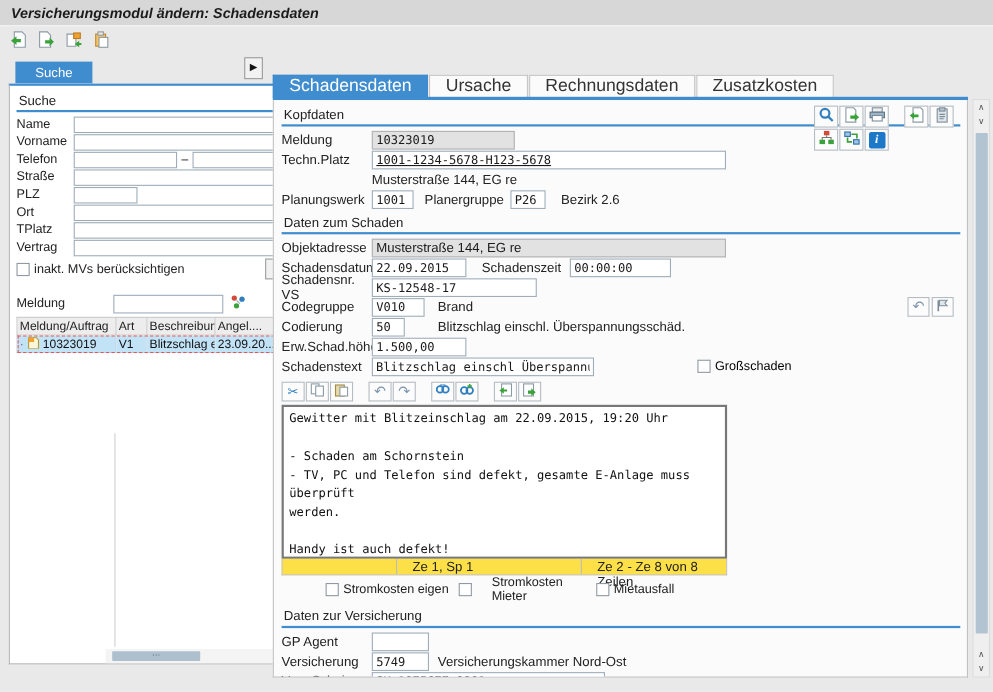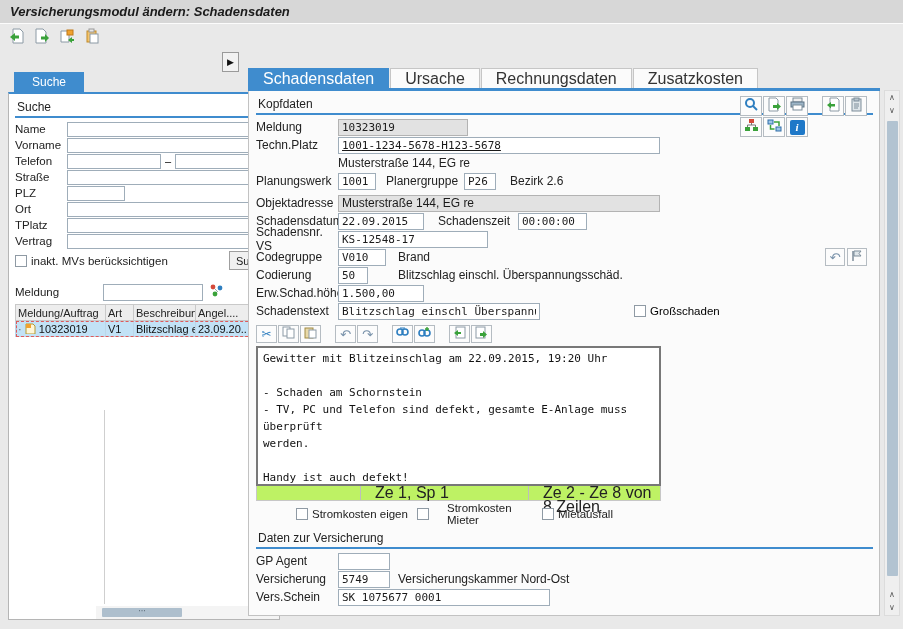--- a/index.html
+++ b/index.html
@@ -16,21 +16,21 @@
 
   
   .fld{border:1px solid #9fadb9;background:#fff;height:17px;box-sizing:border-box;font:11px "DejaVu Sans Mono",monospace;color:#1a1a1a;padding:1px 3px;}
   .ro{background:#e2e2e2;border-color:#b3b3b3;}
   .cb{width:12px;height:12px;background:#fff;border:1px solid #8f9aa4;box-sizing:border-box;display:inline-block;flex:none;}
   .btn{background:#f1f1f1;border:1px solid #9f9f9f;font-family:"Liberation Sans",sans-serif;font-size:11px;color:#222;}
   .ib{width:22px;height:20px;background:#fcfcfc;border:1px solid #b5bcc2;display:inline-flex;align-items:center;justify-content:center;padding:0;box-sizing:border-box;}
   .sect-h{font-size:12px;color:#222;padding:1px 0 2px 2px;border-bottom:2px solid #3f8cce;margin-bottom:3px;}
 
   
-  .left-panel{position:absolute;left:8px;top:72px;width:272px;height:548px;}
+  .left-panel{position:absolute;left:8px;top:56px;width:272px;height:548px;padding-left:12px;}
   .lp-tab{position:absolute;left:6px;top:0;height:20px;padding:0 18px;background:#3f8cce;color:#fff;font-size:12px;line-height:20px;}
   .lp-body{position:absolute;left:0;top:20px;right:0;bottom:0;background:#fff;border:1px solid #b5b5b5;border-top:2px solid #3f8cce;box-sizing:border-box;padding:5px 6px 0 6px;}
   .lrow{display:flex;align-items:center;height:16px;margin-bottom:0;position:relative;}
   .llbl{width:52px;font-size:11.5px;color:#222;flex:none;}
   .grow{flex:1;min-width:0;}
   .lrow .fld{height:15px;font-size:11px;}
   .chkrow{display:flex;align-items:center;height:20px;margin-top:2px;position:relative;font-size:11.5px;color:#222;gap:4px;}
   .srch-btn{position:absolute;right:0;top:0;width:44px;height:19px;}
   .meld-row{display:flex;align-items:center;height:18px;margin-top:12px;}
   .tpl-row{display:flex;align-items:center;height:19px;margin-top:3px;gap:2px;}
@@ -60,21 +60,21 @@
   .kopf-icons{position:absolute;right:6px;top:0;}
   .irow{display:flex;gap:1px;margin-bottom:1px;}
   .gap{width:12px;}
   .infob{width:15px;height:15px;background:#1e78c8;color:#fff;font:bold italic 11px "Liberation Serif",serif;display:inline-flex;align-items:center;justify-content:center;border-radius:2px;}
 
   
   .ed{margin-top:2px;width:405px;}
   .ed-toolbar{display:flex;align-items:center;gap:1px;height:20px;margin-bottom:2px;}
   .ed-toolbar .ib{width:21px;height:18px;}
   .ed-text{width:405px;height:140px;box-sizing:border-box;border:2px solid #787878;background:#fff;font:11px/17px "DejaVu Sans Mono",monospace;color:#111;padding:2px 5px;white-space:pre-wrap;overflow:hidden;}
-  .ed-status{width:405px;height:15px;box-sizing:border-box;background:#bef264;border:1px solid #c7c7c7;border-top:none;display:flex;font-size:16px;color:#222;align-items:center;}
+  .ed-status{width:405px;height:15px;box-sizing:border-box;background:#fde047;border:1px solid #c7c7c7;border-top:none;display:flex;font-size:12px;color:#222;align-items:center;}
   .ed-status .c1{width:103px;height:100%;}
   .ed-status .c2{width:168px;height:100%;border-left:1px solid #bdbdbd;padding-left:14px;box-sizing:border-box;line-height:14px;}
   .ed-status .c3{flex:1;height:100%;border-left:1px solid #bdbdbd;padding-left:14px;box-sizing:border-box;line-height:14px;}
   .costrow{display:flex;align-items:center;height:20px;margin-top:3px;font-size:11.5px;color:#222;}
   .costrow .ci{display:flex;align-items:center;gap:4px;}
 
   
   .vscroll{position:absolute;left:884px;top:90px;width:16px;height:526px;background:#efefef;border:1px solid #dcdcdc;box-sizing:border-box;}
   .varr{position:absolute;left:1px;width:12px;height:12px;font-size:8px;color:#555;text-align:center;line-height:12px;background:#efefef;border:none;padding:0;}
   .vthumb{position:absolute;left:2px;top:30px;width:11px;height:455px;background:#b2c3d1;border-radius:1px;}
@@ -307,29 +307,30 @@
         <div class="frow">
           <span class="flbl">Planungswerk</span>
           <input class="fld" style="width: 38px;" value="1001">
           <span class="plain" style="margin-left:10px;width:78px;">Planergruppe</span>
           <input class="fld" style="width: 32px;" value="P26">
           <span class="plain" style="margin-left:14px;">Bezirk 2.6</span>
         </div>
       </div>
 
       <div class="sect">
+        <div class="sect-h">Daten zum Schaden</div>
         <div class="frow">
           <span class="flbl">Objektadresse</span>
           <input class="fld ro" style="width: 322px; font-family: &quot;Liberation Sans&quot;, sans-serif; font-size: 12px;" value="Musterstraße 144, EG re">
         </div>
         <div class="frow">
           <span class="flbl">Schadensdatum</span>
           <input class="fld" style="width: 86px;" value="22.09.2015">
           <span class="plain" style="position:absolute;left:182px;">Schadenszeit</span>
-          <input class="fld" style="position: absolute; left: 262px; width: 69px;" value="00:00:00">
+          <input class="fld" style="position: absolute; left: 262px; width: 92px;" value="00:00:00">
         </div>
         <div class="frow">
           <span class="flbl">Schadensnr. VS</span>
           <input class="fld" style="width: 150px;" value="KS-12548-17">
         </div>
         <div class="frow">
           <span class="flbl">Codegruppe</span>
           <input class="fld" style="width: 48px;" value="V010">
           <span class="desc">Brand</span>
           <span style="position:absolute;right:6px;top:0;display:flex;gap:2px;">

